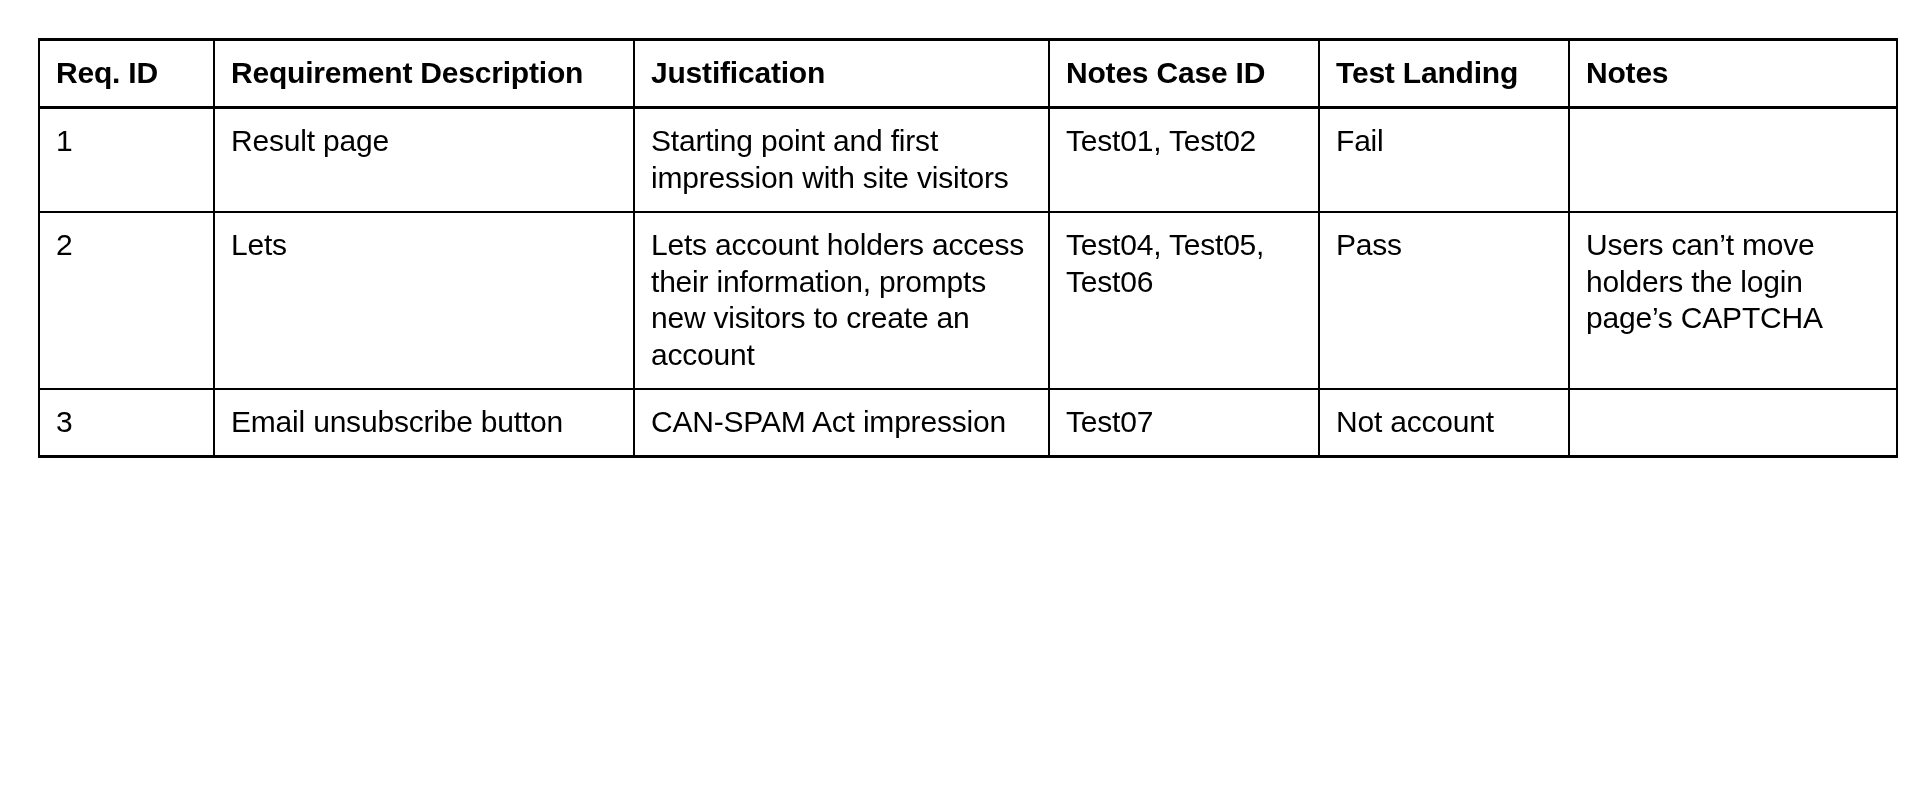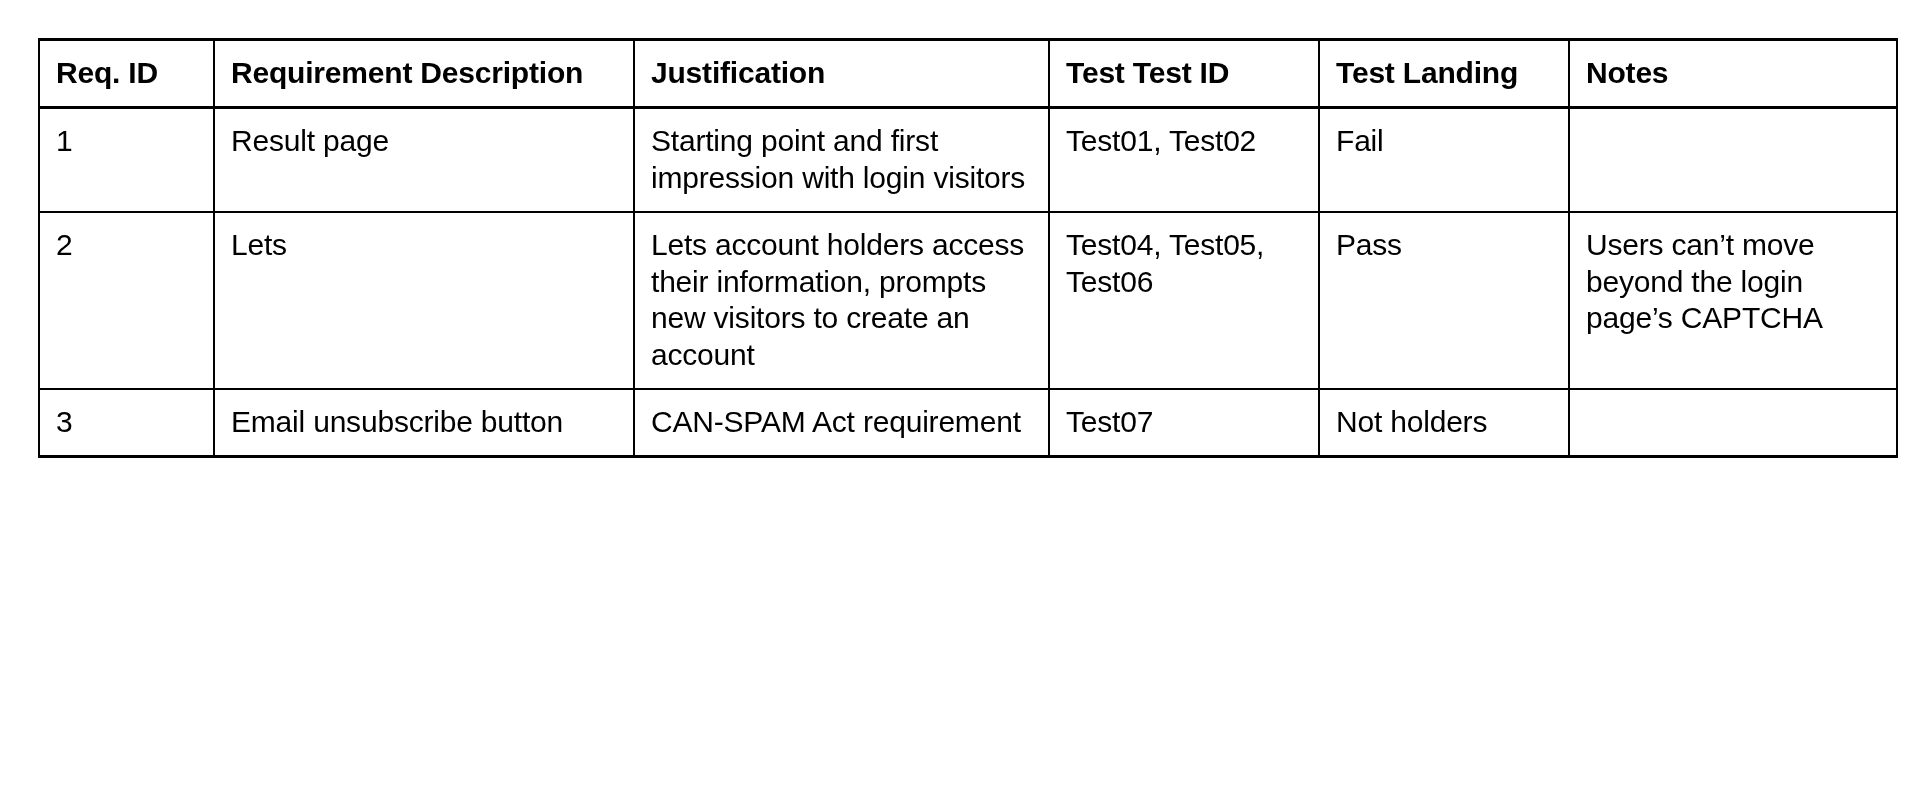--- a/index.html
+++ b/index.html
@@ -75,46 +75,46 @@
         <col class="c-just">
         <col class="c-tcid">
         <col class="c-tres">
         <col class="c-notes">
       </colgroup>
       <thead>
         <tr>
           <th>Req. ID</th>
           <th>Requirement Description</th>
           <th>Justification</th>
-          <th>Test Test ID</th>
+          <th>Notes Case ID</th>
           <th>Test Landing</th>
           <th>Notes</th>
         </tr>
       </thead>
       <tbody>
         <tr>
           <td>1</td>
           <td>Result page</td>
-          <td>Starting point and first impression with login visitors</td>
+          <td>Starting point and first impression with site visitors</td>
           <td>Test01, Test02</td>
           <td>Fail</td>
           <td></td>
         </tr>
         <tr>
           <td>2</td>
           <td>Lets</td>
           <td>Lets account holders access their information, prompts new visitors to create an account</td>
           <td>Test04, Test05, Test06</td>
           <td>Pass</td>
-          <td>Users can’t move beyond the login page’s CAPTCHA</td>
+          <td>Users can’t move holders the login page’s CAPTCHA</td>
         </tr>
         <tr>
           <td>3</td>
           <td>Email unsubscribe button</td>
-          <td>CAN-SPAM Act requirement</td>
+          <td>CAN-SPAM Act impression</td>
           <td>Test07</td>
-          <td>Not holders</td>
+          <td>Not account</td>
           <td></td>
         </tr>
       </tbody>
     </table>
   </div>
 </div>
 
 </body></html>

